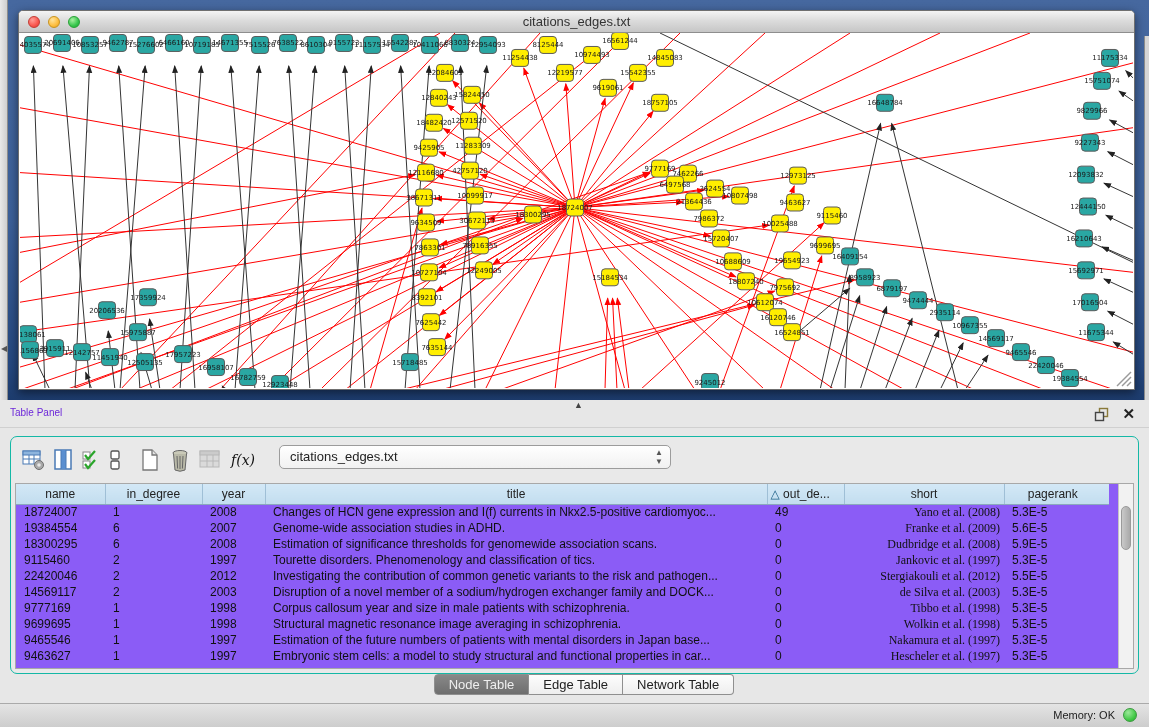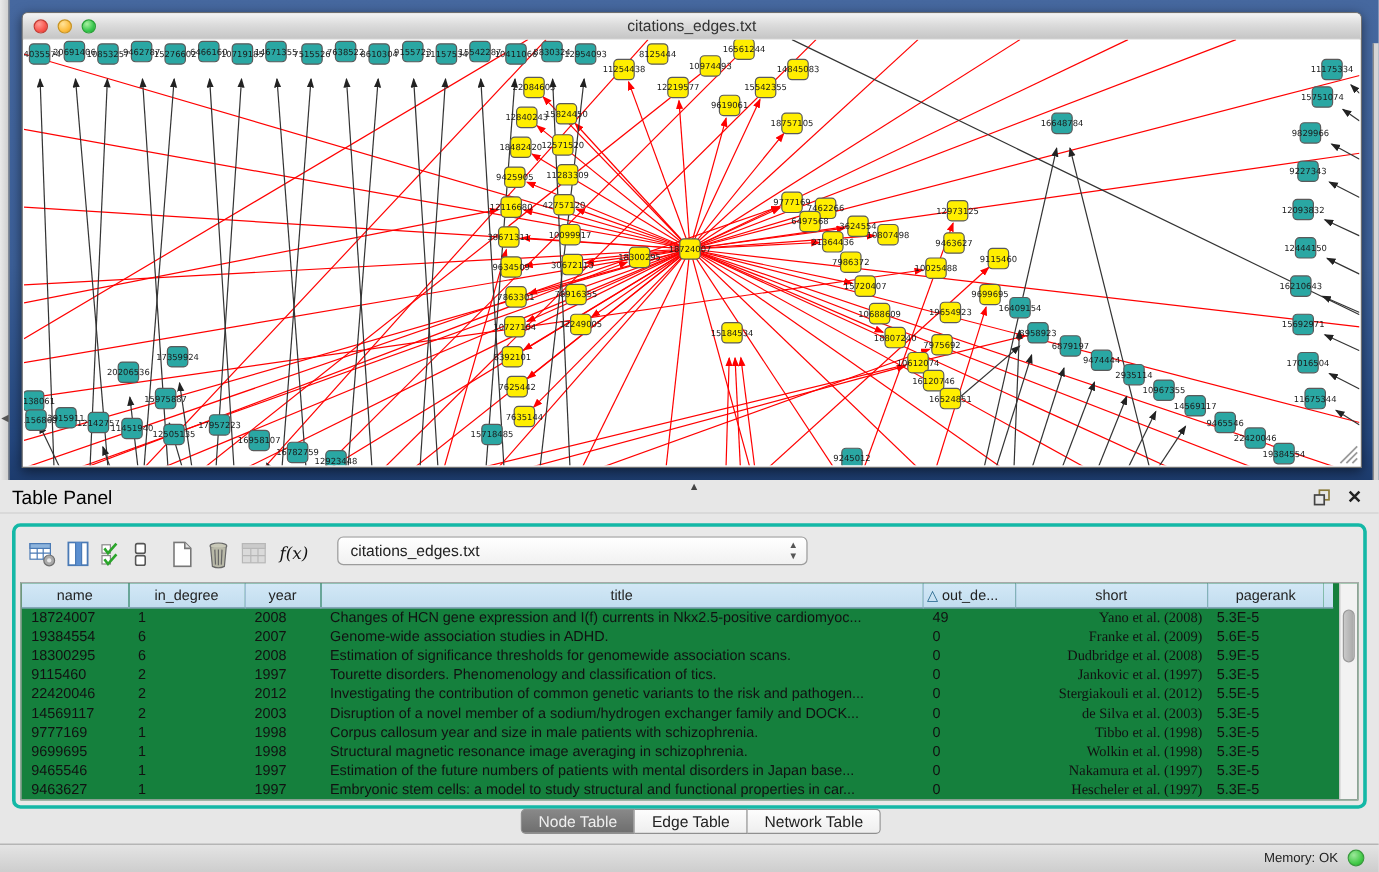--- a/index.html
+++ b/index.html
@@ -27,37 +27,37 @@
   .light { width:12px; height:12px; border-radius:50%; }
   .light.red    { background:radial-gradient(circle at 35% 30%,#ff9d96,#f9564e 60%,#d83a32); border:1px solid #c33b33; }
   .light.yellow { background:radial-gradient(circle at 35% 30%,#ffe39a,#fdbd3e 60%,#e09a1f); border:1px solid #c8931f; }
   .light.green  { background:radial-gradient(circle at 35% 30%,#a8f0a0,#37c64d 60%,#23a432); border:1px solid #26a135; }
   .win-canvas { position:absolute; left:1px; right:1px; top:22px; bottom:1px; background:#fff; overflow:hidden; }
   .win-canvas svg { display:block; width:100%; height:100%; }
 
   
   .table-panel { position:absolute; left:0; top:400px; width:1149px; height:327px; background:#e7e7e7; }
   .panel-header { position:relative; height:28px; border-bottom:1px solid #d0d0d0; }
-  .panel-header .panel-title { position:absolute; left:10px; top:7px; font-size:16px; color:#000000; }
+  .panel-header .panel-title { position:absolute; left:10px; top:7px; font-size:10px; color:#6d28d9; }
   .panel-float { position:absolute; right:40px; top:7px; width:15px; height:15px; cursor:pointer; }
   .panel-close { position:absolute; right:14px; top:5px; font-size:15px; font-weight:bold; color:#222; cursor:pointer; }
   .splitter-grip { position:absolute; left:574px; top:0px; font-size:9px; color:#444; }
 
   .table-container { position:absolute; left:10px; right:10px; top:36px; height:238px;
-    background:#e9e9e9; border:3px solid #14b8a6; border-radius:7px; }
+    background:#e9e9e9; border:1px solid #14b8a6; border-radius:7px; }
   .toolbar { position:absolute; left:8px; top:6px; height:34px; display:flex; align-items:center; }
   .tb-btn { width:30px; height:28px; display:flex; align-items:center; justify-content:center; cursor:pointer; }
   .tb-btn.narrow { width:24px; }
   .fx { font-family:"DejaVu Serif",serif; font-style:italic; font-size:14px; color:#111; }
   .combo { position:absolute; left:268px; top:8px; width:392px; height:24px;
     background:linear-gradient(180deg,#ffffff,#f1f1f1); border:1px solid #9c9c9c; border-radius:5px;
     font-size:13px; color:#222; line-height:22px; padding-left:10px; cursor:pointer; }
   .combo .steppers { position:absolute; right:7px; top:2px; display:flex; flex-direction:column; line-height:9px; font-size:8px; color:#555; }
 
-  .table-wrap { position:absolute; left:4px; right:4px; top:46px; bottom:4px; background:#15803d;
+  .table-wrap { position:absolute; left:4px; right:4px; top:46px; bottom:4px; background:#8b5cf6;
     border:1px solid #a8a8a8; overflow:hidden; }
   table.data { border-collapse:collapse; table-layout:fixed; width:1093px; font-size:12px; color:#111; }
   table.data th { height:20px; background:linear-gradient(180deg,#d3e8f6,#c2ddef);
     border-right:1px solid #9fbfd6; border-bottom:1px solid #8aa8bd; font-weight:normal;
     font-size:12px; color:#222; text-align:center; overflow:hidden; white-space:nowrap; cursor:pointer; }
   table.data td { height:16px; padding:0 4px 0 8px; overflow:hidden; white-space:nowrap; }
   td.c3 { padding-left:13px; }
   td.c4 { padding-left:6px; }
   td.c5 { text-align:right;font-family:Liberation Serif, serif; }
   td.c6 { padding-left:25px; }

